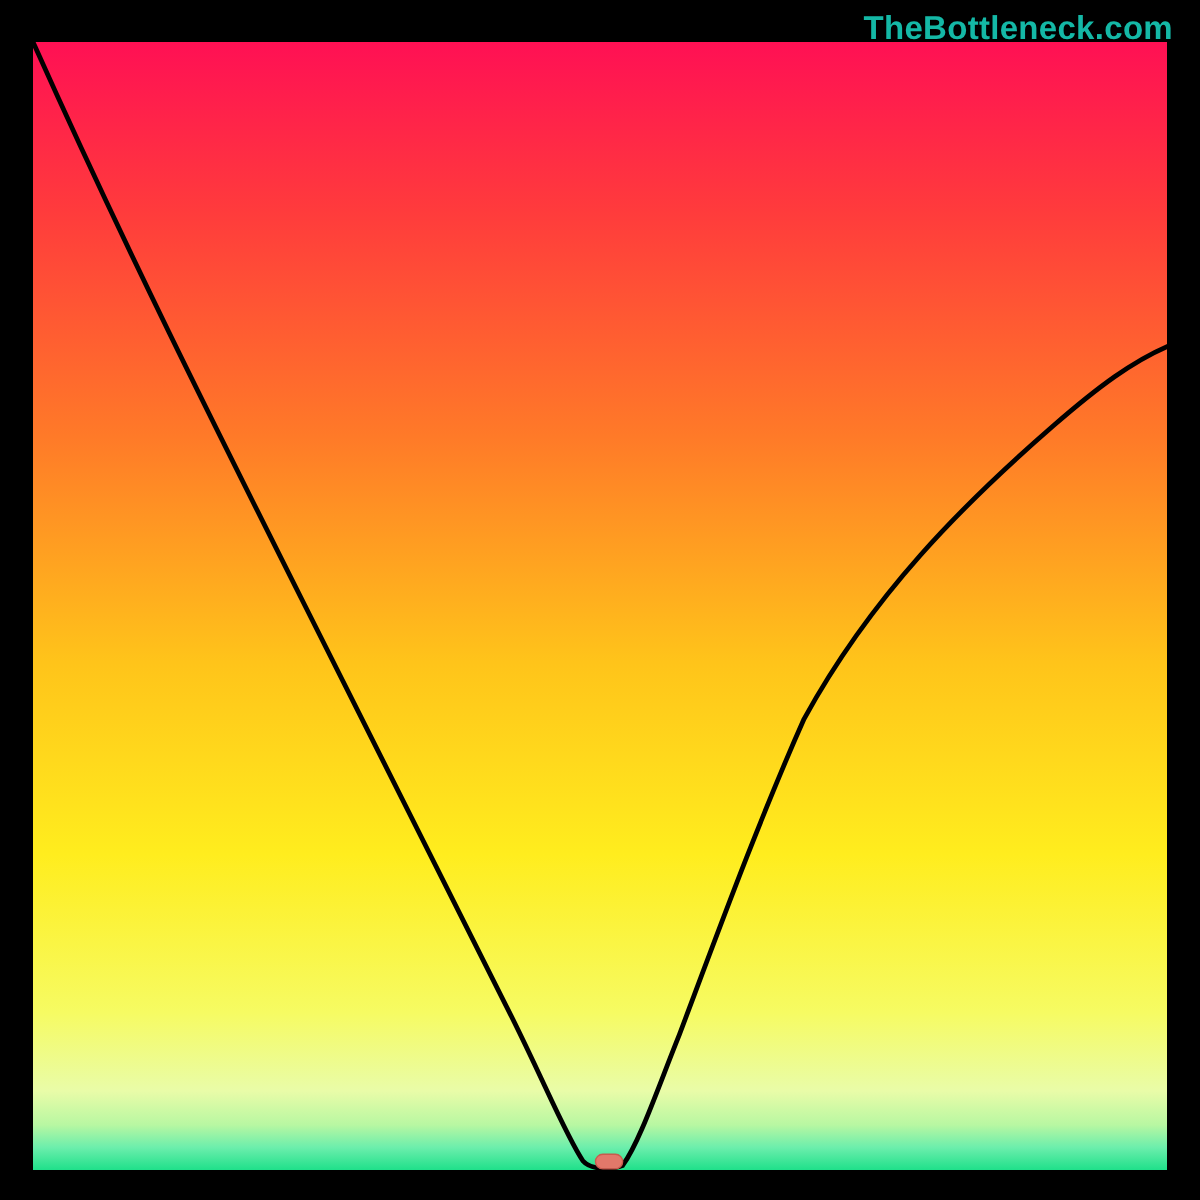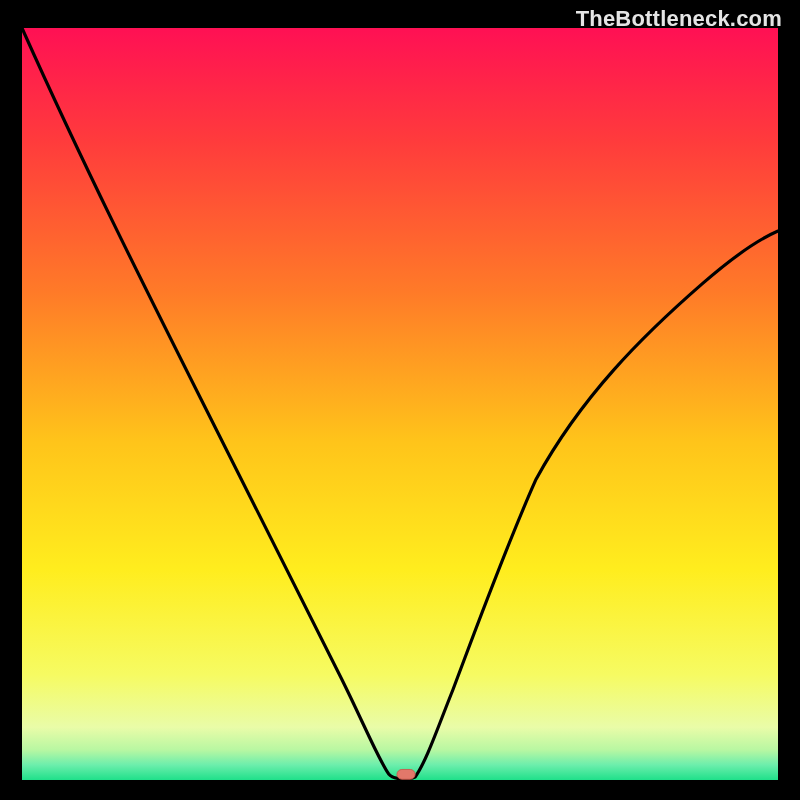--- a/index.html
+++ b/index.html
@@ -10,21 +10,21 @@
     background: #000;
     position: relative;
   }
   .watermark {
     position: absolute;
     top: 6px;
     right: 18px;
     font-family: Arial, Helvetica, sans-serif;
     font-size: 22px;
     font-weight: 600;
-    color: #e5e5e5;
+    color: #14b8a6;
     letter-spacing: 0.2px;
   }
   .plot {
     position: absolute;
     left: 22px;
     top: 28px;
     width: 756px;
     height: 752px;
   }
 </style>

